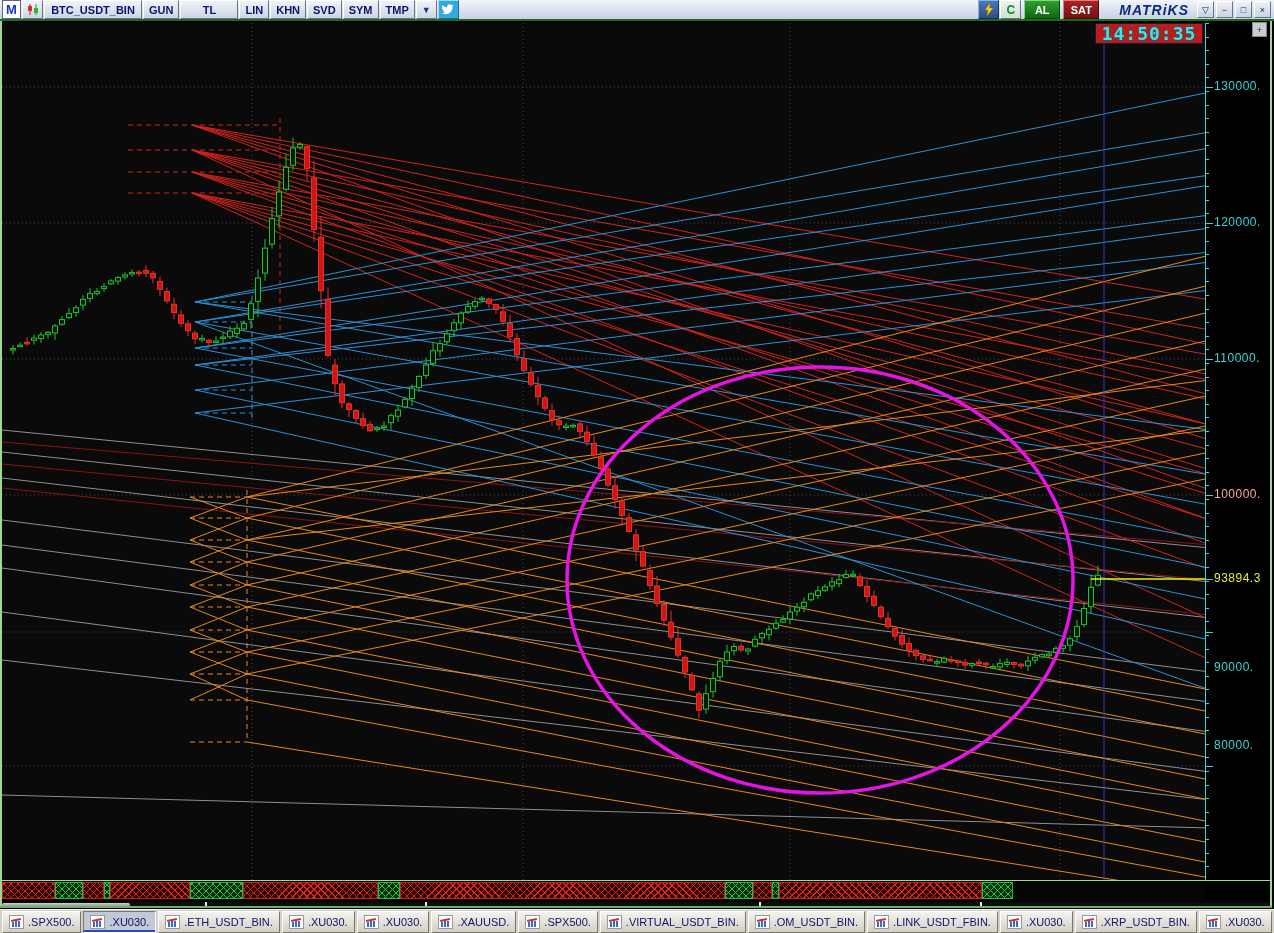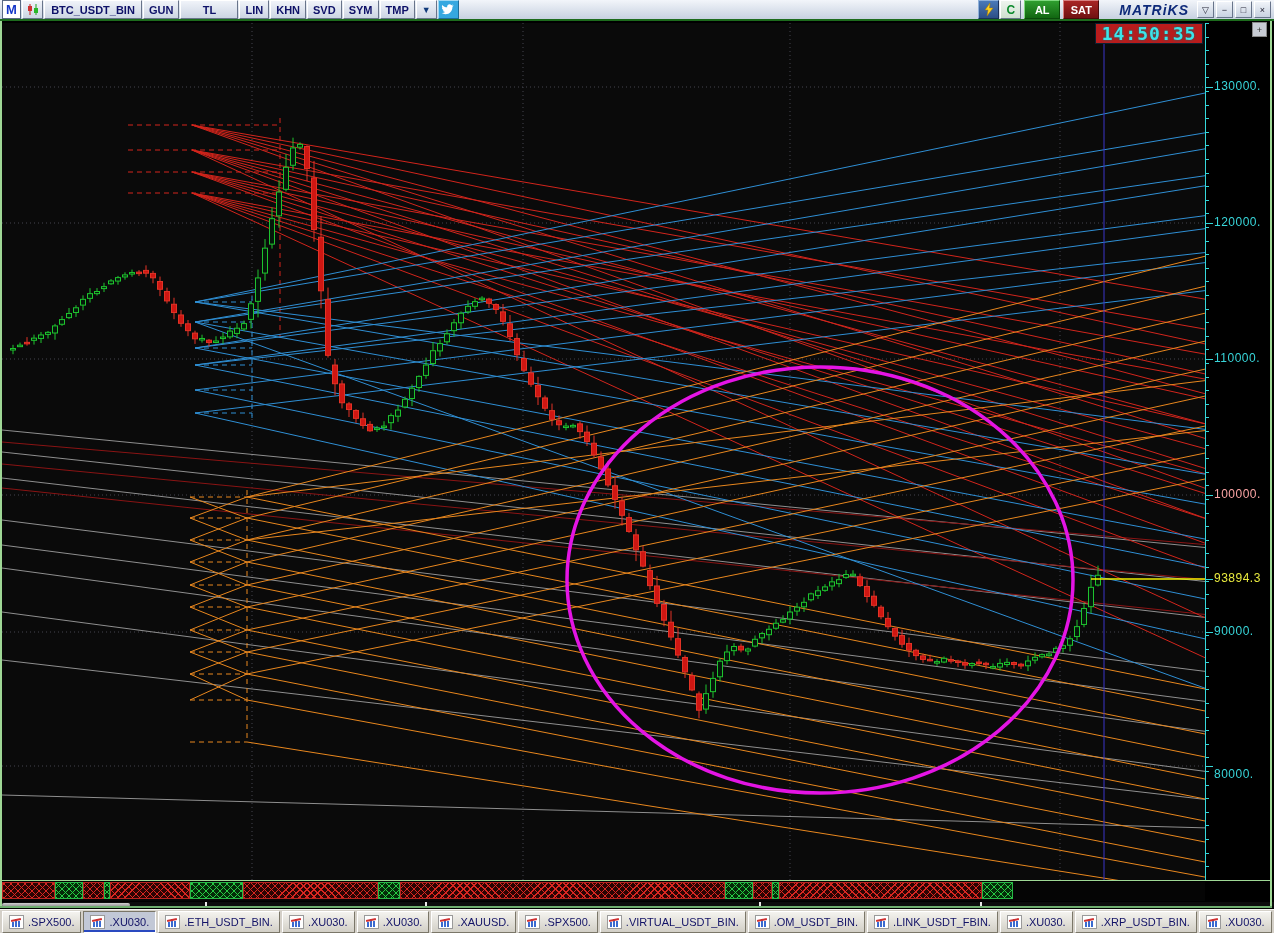--- a/index.html
+++ b/index.html
@@ -677,23 +677,23 @@
       <div class="axlabel" style="top:56px;color:#38d6da;">130000.</div>
       <div class="axtick" style="top:200px;width:7px;"></div>
       <div class="axlabel" style="top:192px;color:#38d6da;">120000.</div>
       <div class="axtick" style="top:336px;width:7px;"></div>
       <div class="axlabel" style="top:328px;color:#38d6da;">110000.</div>
       <div class="axtick" style="top:472px;width:7px;"></div>
       <div class="axlabel" style="top:464px;color:#fca5a5;">100000.</div>
       <div class="axtick" style="top:556px;width:7px;"></div>
       <div class="axlabel" style="top:548px;color:#e8ea3e;">93894.3</div>
       <div class="axtick" style="top:609px;width:7px;"></div>
-      <div class="axlabel" style="top:601px;color:#38d6da;">90000.</div>
+      <div class="axlabel" style="top:637px;color:#38d6da;">90000.</div>
       <div class="axtick" style="top:743px;width:7px;"></div>
-      <div class="axlabel" style="top:744px;color:#38d6da;">80000.</div>
+      <div class="axlabel" style="top:715px;color:#38d6da;">80000.</div>
     </div>
   <div id="corner-btn">+</div>
   <div id="hatch">
       <div class="hseg r" style="left:2px;width:53px;"></div>
       <div class="hseg g" style="left:55px;width:28px;"></div>
       <div class="hseg r" style="left:83px;width:21px;"></div>
       <div class="hseg g" style="left:104px;width:6px;"></div>
       <div class="hseg r" style="left:110px;width:80px;"></div>
       <div class="hseg g" style="left:190px;width:53px;"></div>
       <div class="hseg r" style="left:243px;width:135px;"></div>

